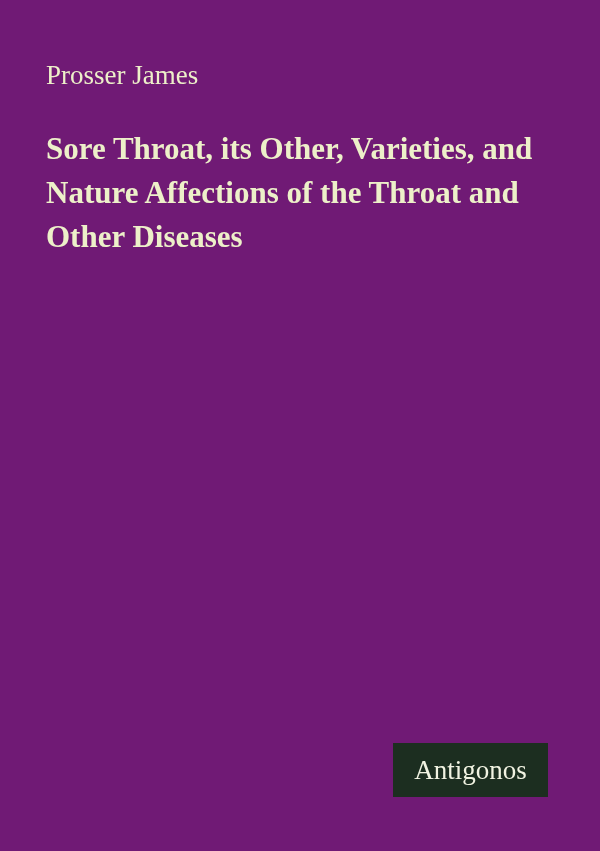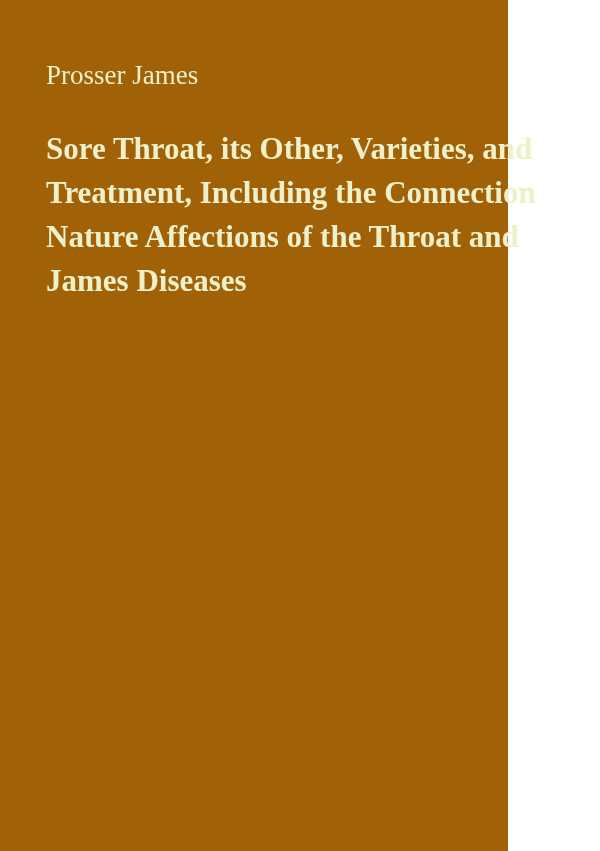--- a/index.html
+++ b/index.html
@@ -7,23 +7,23 @@
     padding: 0;
   }
   body {
     width: 600px;
     height: 851px;
     overflow: hidden;
     font-family: "Liberation Serif", serif;
   }
   .cover {
     position: relative;
-    width: 508px;
+    width: 600px;
     height: 851px;
-    background: #a16207;
+    background: #701a75;
     text-decoration: underline;
   }
   .author {
     position: absolute;
     left: 46px;
     top: 59px;
     font-size: 27px;
     line-height: 32px;
     font-weight: 400;
     color: #edf0c9;
@@ -63,19 +63,21 @@
 </style>
 </head>
 <body>
 
 <div class="cover">
 
   <div class="author">Prosser James</div>
 
   <h1 class="title">
     <span class="line">Sore Throat, its Other, Varieties, and</span>
-    <span class="line">Treatment, Including the Connection</span>
     <span class="line">Nature Affections of the Throat and</span>
-    <span class="line">James Diseases</span>
+    <span class="line">Other Diseases</span>
   </h1>
 
+  <div class="publisher-box">
+    <span class="publisher-name">Antigonos</span>
+  </div>
 
 </div>
 
 </body></html>

